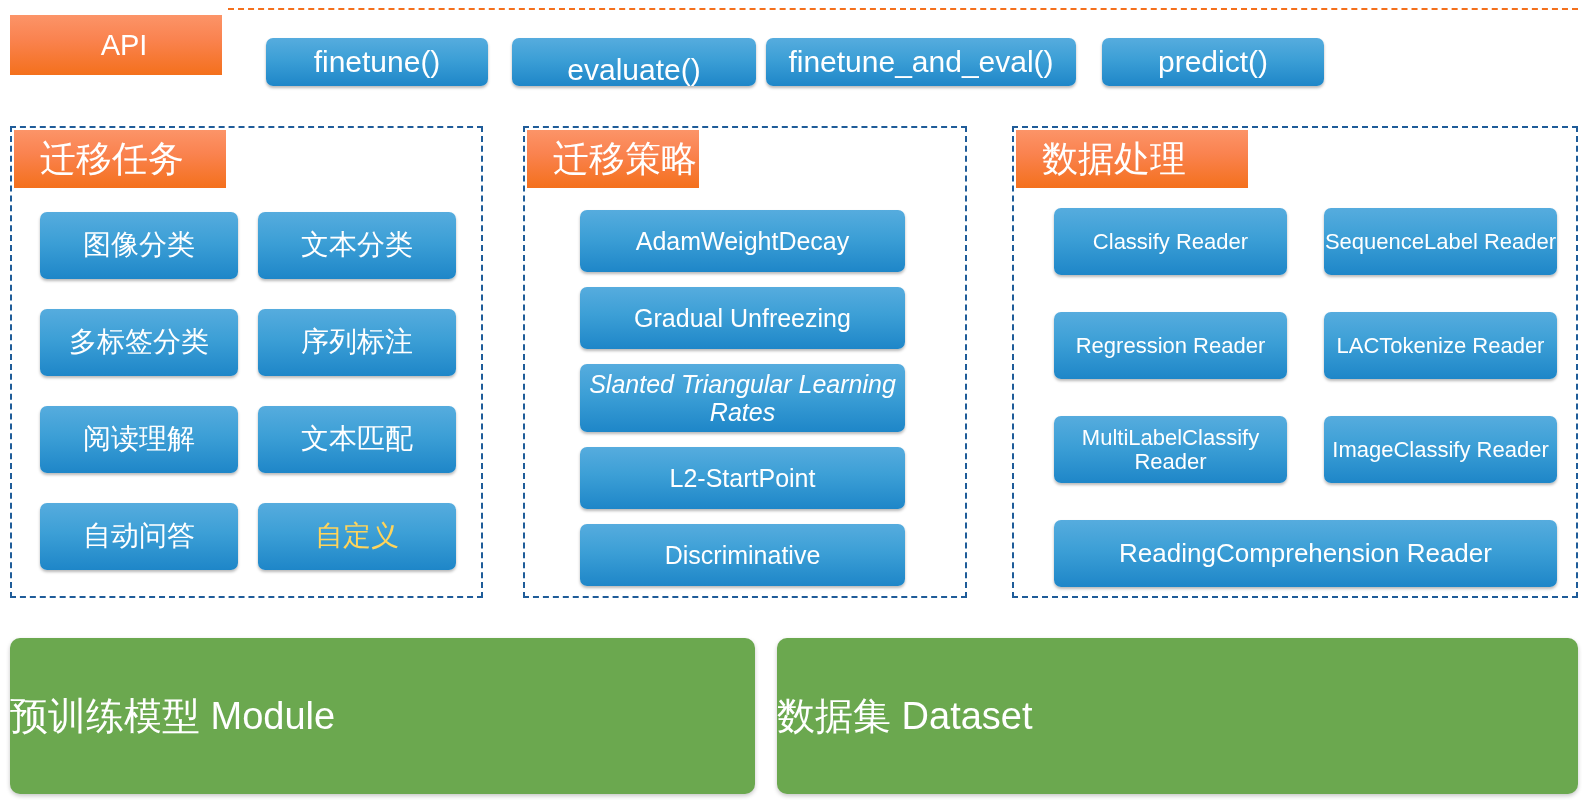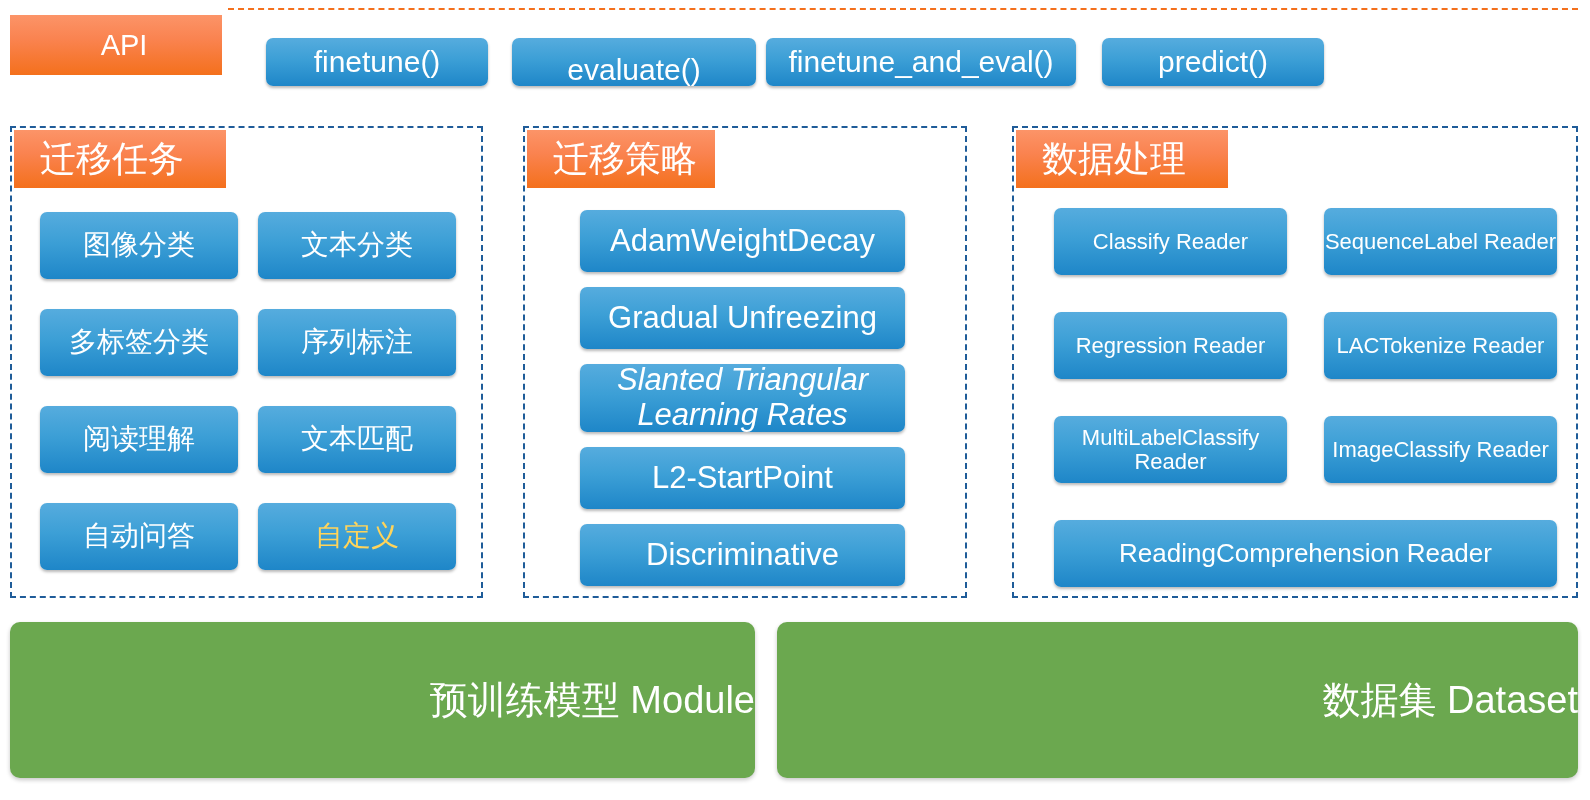--- a/index.html
+++ b/index.html
@@ -36,23 +36,24 @@
     align-items: center;
     box-sizing: border-box;
     padding-left: 26px;
   }
   .green-box {
     background: #6BA84F;
     border-radius: 10px;
     color: #ffffff;
     display: flex;
     align-items: center;
-    justify-content: flex-end;
+    justify-content: flex-start;
     box-shadow: 0 2px 4px rgba(0,0,0,0.22);
     box-sizing: border-box;
+    margin-top: 16px;
   }
 
   
   #api-divider {
     position: absolute;
     left: 228px;
     top: 8px;
     width: 1350px;
     height: 0;
     border-top: 2px dashed #F4701C;
@@ -90,22 +91,22 @@
   #panel-data     { left: 1012px; top: 126px; width: 566px; height: 472px; }
 
   .panel-title {
     position: absolute;
     left: 2px;
     top: 2px;
     height: 58px;
     font-size: 36px;
   }
   #panel-task .panel-title     { width: 212px; }
-  #panel-strategy .panel-title { width: 188px; }
-  #panel-data .panel-title     { width: 212px; }
+  #panel-strategy .panel-title { width: 172px; }
+  #panel-data .panel-title     { width: 232px; }
 
   
   .task-grid {
     position: absolute;
     left: 28px;
     top: 84px;
     width: 420px;
     display: grid;
     grid-template-columns: 198px 198px;
     grid-auto-rows: 67px;
@@ -120,21 +121,21 @@
     position: absolute;
     left: 55px;
     top: 82px;
     width: 325px;
     display: flex;
     flex-direction: column;
     gap: 15px;
   }
   .strategy-stack .blue-box {
     height: 62px;
-    font-size: 31px;
+    font-size: 25px;
   }
   .strategy-stack .blue-box.two-line {
     height: 68px;
     line-height: 1.12;
     font-style: italic;
   }
 
   
   .data-grid {
     position: absolute;

